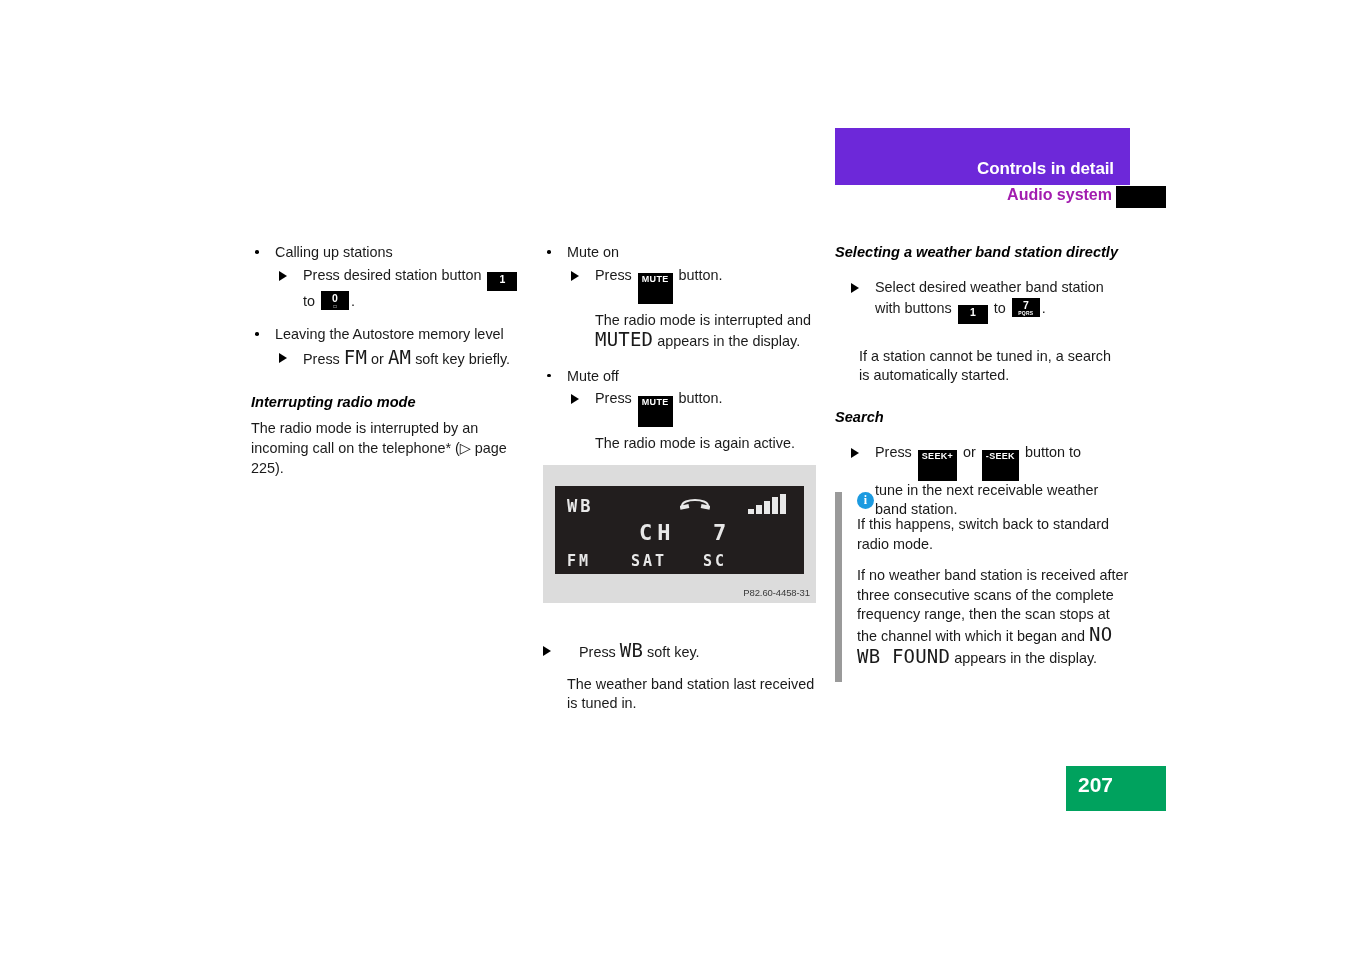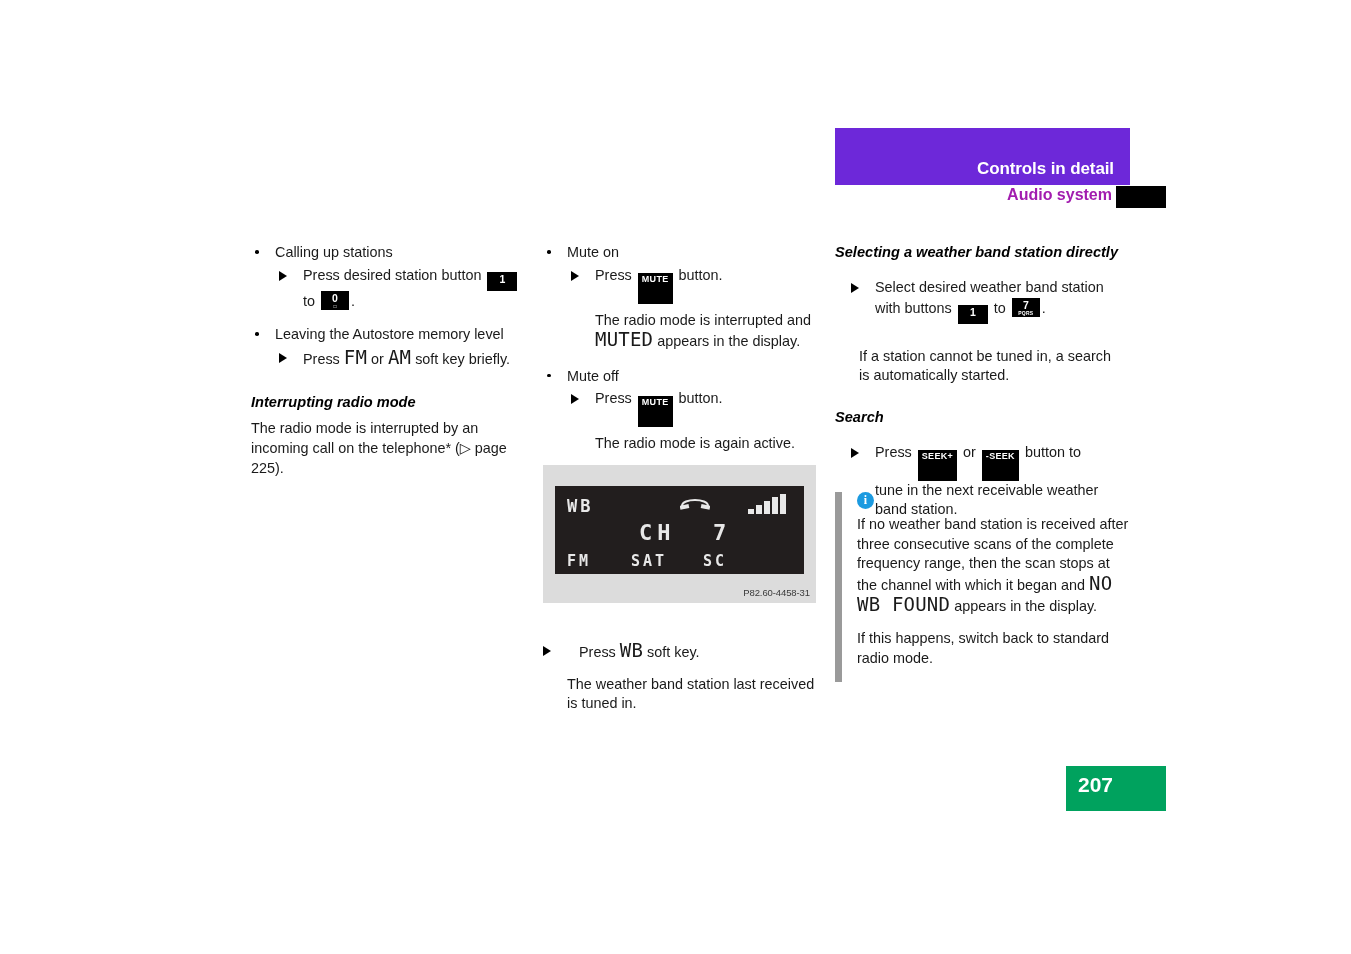--- a/index.html
+++ b/index.html
@@ -490,26 +490,26 @@
       <span>or</span>
       <span class="key key-lbl">-SEEK</span>
       <span>button to tune in the next receivable weather band station.</span>
     </div>
   </div>
 
   <div class="note">
     <div class="note-bar"></div>
     <div class="note-body">
       <div class="info-icon">i</div>
+      <div class="note-p">If this happens, switch back to standard radio mode.</div>
       <div class="note-p">
         <span>If no weather band station is received after three consecutive scans of the complete frequency range, then the scan stops at the channel with which it began and</span>
         <span class="mono">NO WB FOUND</span>
         <span>appears in the display.</span>
       </div>
-      <div class="note-p">If this happens, switch back to standard radio mode.</div>
     </div>
   </div>
 
   <div class="pagenum">
     <span>207</span>
   </div>
 
 </div>
 
 </body></html>

